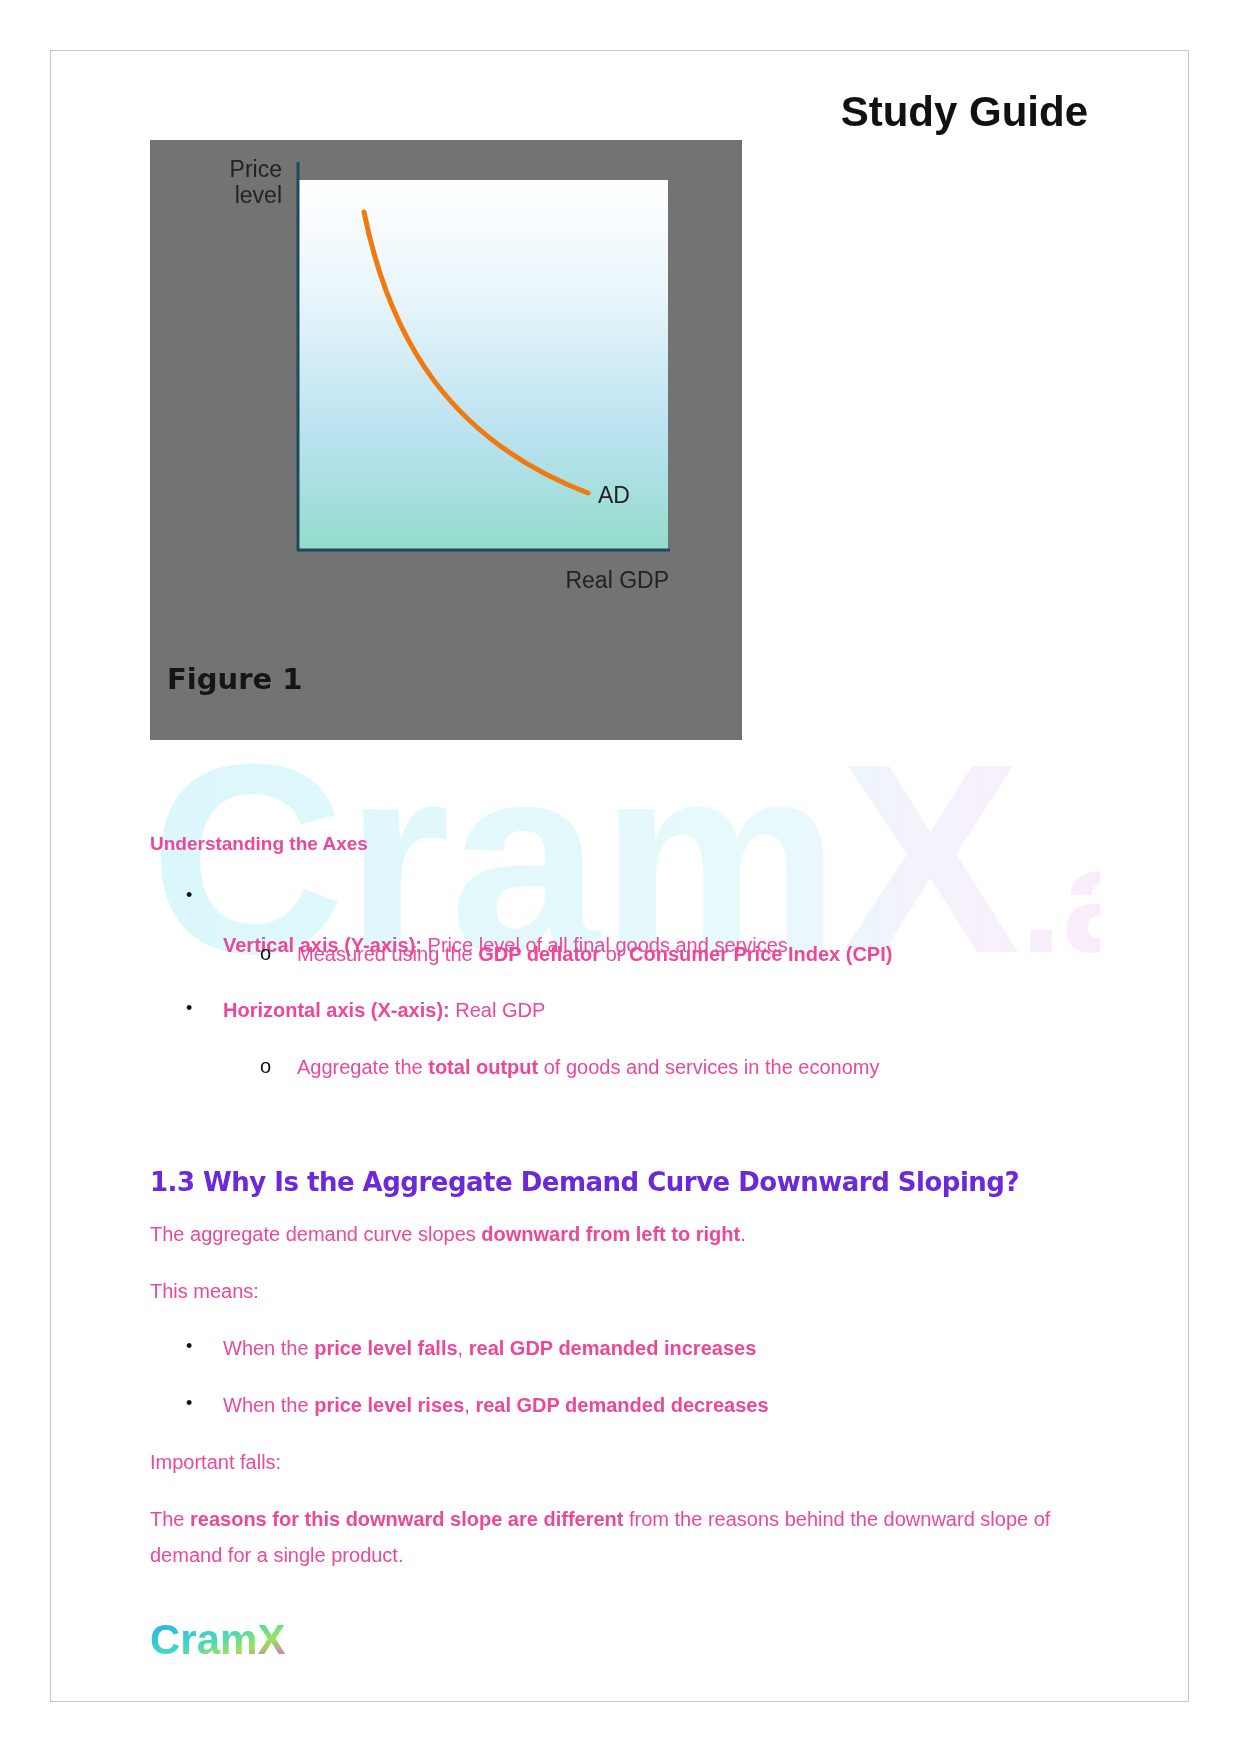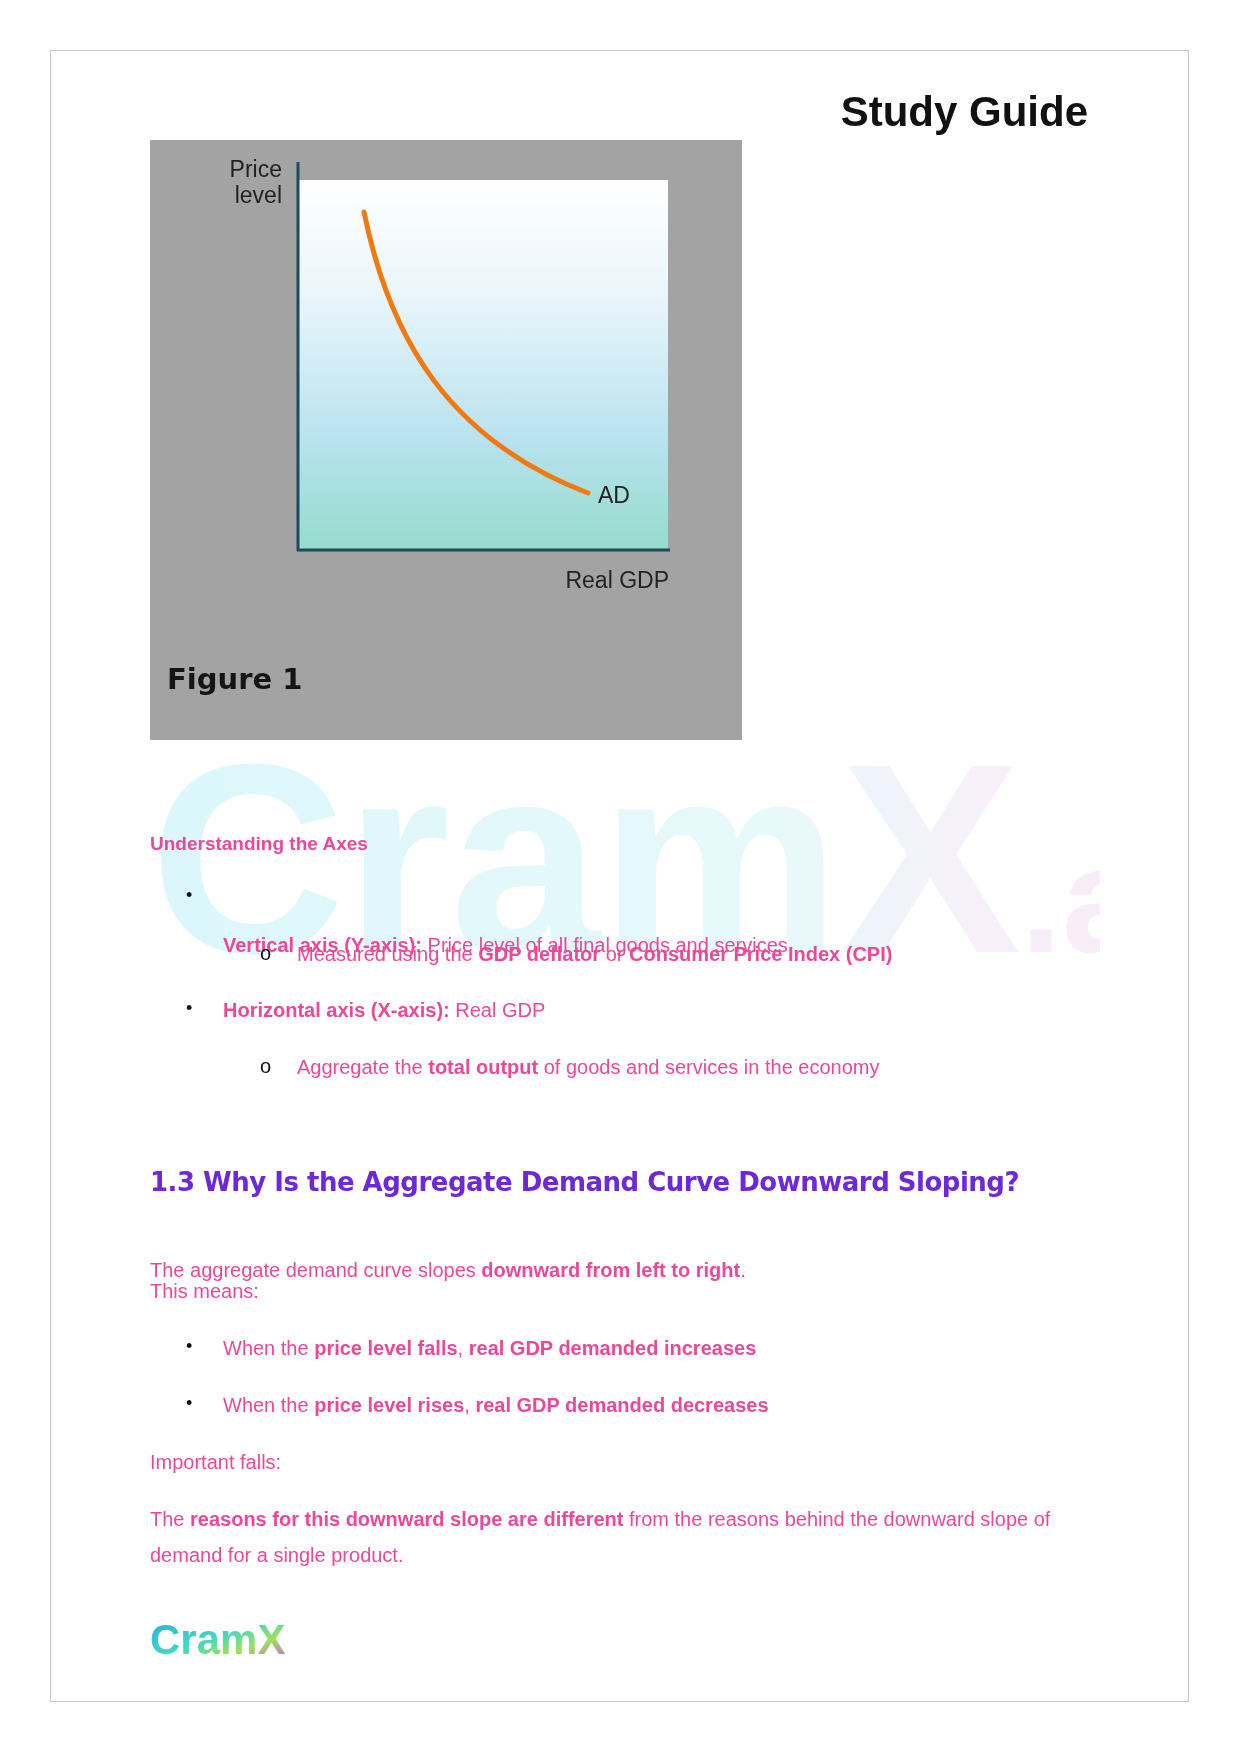--- a/index.html
+++ b/index.html
@@ -4,21 +4,21 @@
   <style>
     html, body { margin: 0; padding: 0; background: #ffffff; }
     body { width: 1241px; height: 1754px; position: relative; overflow: hidden;
            font-family: "Liberation Sans", sans-serif; color: #111; }
     .page-border { position: absolute; left: 50px; top: 50px; width: 1139px; height: 1652px;
                    border: 1.5px solid #c4c4c4; box-sizing: border-box; }
     .header-title { position: absolute; right: 153px; top: 88px; font-size: 42px; font-weight: bold;
                     color: #111; font-family: "Liberation Sans", sans-serif; }
 
     
-    .figure { position: absolute; left: 150px; top: 140px; width: 592px; height: 600px; background: #a3a3a3; }
+    .figure { position: absolute; left: 150px; top: 140px; width: 592px; height: 600px; background: #737373; }
     .figure svg { position: absolute; left: 0; top: 0; }
     .fig-title { position: absolute; left: 17px; top: 522px; font-size: 29px; font-weight: bold;
                  font-family: "DejaVu Sans", sans-serif; color: #151515; }
     .fig-caption { position: absolute; left: 168px; top: 562px; font-size: 28px;
                    font-family: "DejaVu Sans", sans-serif; color: #222; }
 
     
     .watermark { position: absolute; left: 150px; top: 752px; width: 950px; height: 240px; pointer-events: none; }
 
     .text { position: absolute; font-size: 20px; line-height: 24px; color: #ec4899; white-space: nowrap; }
@@ -80,21 +80,21 @@
 <div class="text" style="left:297px; top:942px;"><span>Measured using the </span><span class="bold">GDP deflator</span><span> or </span><span class="bold">Consumer Price Index (CPI)</span></div>
 
 <div class="bullet" style="left:186px; top:998px;">•</div>
 <div class="text" style="left:223px; top:998px;"><span class="bold">Horizontal axis (X-axis):</span><span> Real GDP</span></div>
 
 <div class="sub-bullet" style="left:260px; top:1055px;">o</div>
 <div class="text" style="left:297px; top:1055px;"><span>Aggregate the </span><span class="bold">total output</span><span> of goods and services in the economy</span></div>
 
 <div class="section-heading">1.3 Why Is the Aggregate Demand Curve Downward Sloping?</div>
 
-<div class="text" style="left:150px; top:1222px;margin-top:36px;"><span>The aggregate demand curve slopes </span><span class="bold">downward from left to right</span><span>.</span></div>
+<div class="text" style="left:150px; top:1222px;"><span>The aggregate demand curve slopes </span><span class="bold">downward from left to right</span><span>.</span></div>
 
 <div class="text" style="left:150px; top:1279px;">This means:</div>
 
 <div class="bullet" style="left:186px; top:1336px;">•</div>
 <div class="text" style="left:223px; top:1336px;"><span>When the </span><span class="bold">price level falls</span><span>, </span><span class="bold">real GDP demanded increases</span></div>
 
 <div class="bullet" style="left:186px; top:1393px;">•</div>
 <div class="text" style="left:223px; top:1393px;"><span>When the </span><span class="bold">price level rises</span><span>, </span><span class="bold">real GDP demanded decreases</span></div>
 
 <div class="text" style="left:150px; top:1450px;">Important falls:</div>

